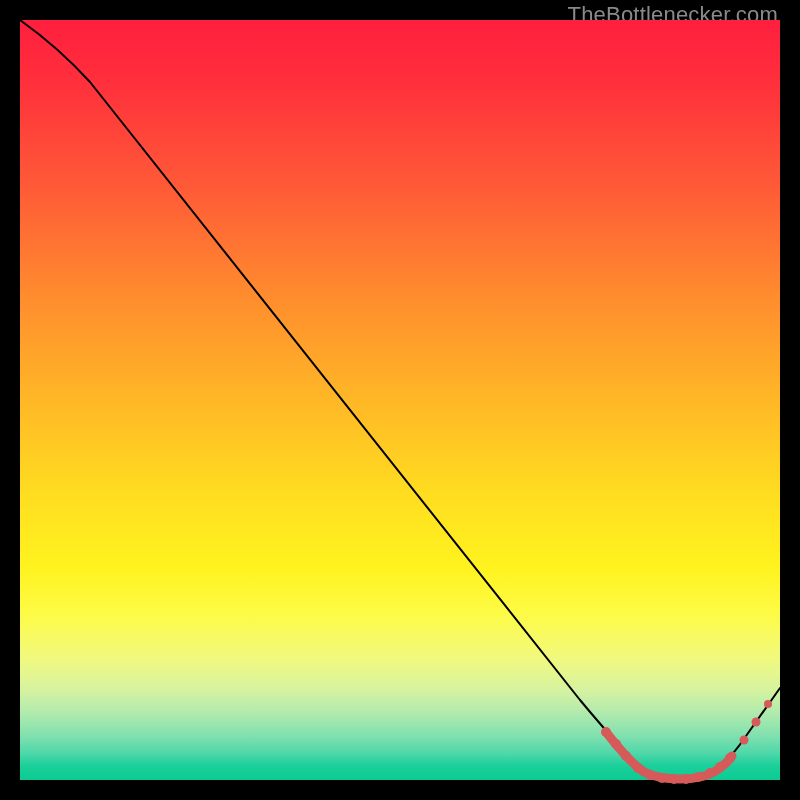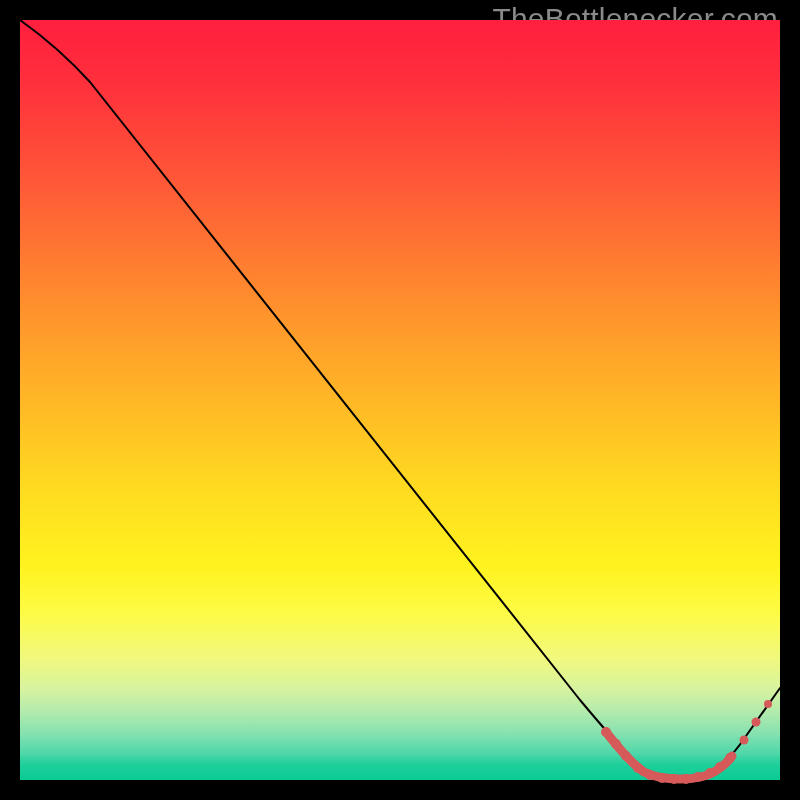--- a/index.html
+++ b/index.html
@@ -39,21 +39,21 @@
       #4fd7a9 96.5%,
       #1ecf9b 98%,
       #0acb93 100%
     );
   }
   .watermark {
     position: absolute;
     top: 2px;
     right: 22px;
     font-family: Arial, Helvetica, sans-serif;
-    font-size: 30px;
+    font-size: 22px;
     font-weight: 400;
     color: #8a8a8a;
     letter-spacing: 0.2px;
     user-select: none;
   }
   svg.curve {
     position: absolute;
     left: 0;
     top: 0;
     width: 760px;

